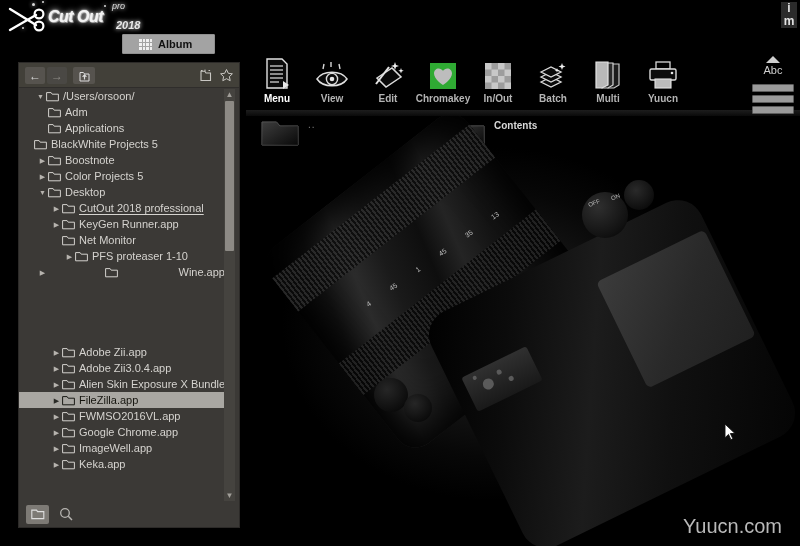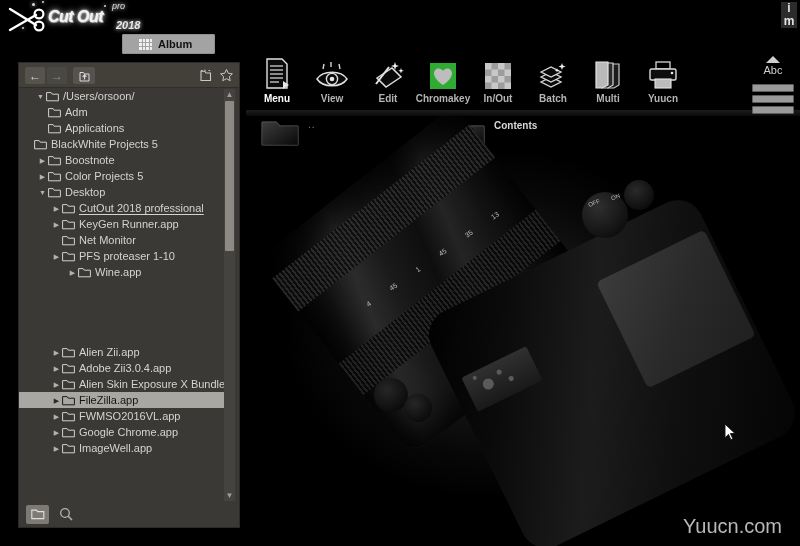--- a/index.html
+++ b/index.html
@@ -313,47 +313,47 @@
         </div>
         <div class="row" style="padding-left: 32px;">
           <span class="tw"></span>
           <span class="fold">
             <svg viewBox="0 0 13 11">
               <path d="M0.6 9.8h11.8V3.2H6.2L5.1 1.6H0.6z" fill="none" stroke="#d3d1cd" stroke-width="1"></path>
             </svg>
           </span>
           <span class="nm">Net Monitor</span>
         </div>
-        <div class="row" style="padding-left: 32px;">
+        <div class="row" style="padding-left: 24px; margin-left: 21px;">
           <span class="tw">▶</span>
           <span class="fold">
             <svg viewBox="0 0 13 11">
               <path d="M0.6 9.8h11.8V3.2H6.2L5.1 1.6H0.6z" fill="none" stroke="#d3d1cd" stroke-width="1"></path>
             </svg>
           </span>
           <span class="nm">PFS proteaser 1-10</span>
         </div>
-        <div class="row" style="padding-left: 48px;">
+        <div class="row" style="padding-left: 18px; justify-content: space-between;">
           <span class="tw">▶</span>
           <span class="fold">
             <svg viewBox="0 0 13 11">
               <path d="M0.6 9.8h11.8V3.2H6.2L5.1 1.6H0.6z" fill="none" stroke="#d3d1cd" stroke-width="1"></path>
             </svg>
           </span>
           <span class="nm">Wine.app</span>
         </div>
         <div style="height: 64px;"></div>
         <div class="row" style="padding-left: 32px;">
           <span class="tw">▶</span>
           <span class="fold">
             <svg viewBox="0 0 13 11">
               <path d="M0.6 9.8h11.8V3.2H6.2L5.1 1.6H0.6z" fill="none" stroke="#d3d1cd" stroke-width="1"></path>
             </svg>
           </span>
-          <span class="nm">Alien Zii.app</span>
+          <span class="nm">Adobe Zii.app</span>
         </div>
         <div class="row" style="padding-left: 32px;">
           <span class="tw">▶</span>
           <span class="fold">
             <svg viewBox="0 0 13 11">
               <path d="M0.6 9.8h11.8V3.2H6.2L5.1 1.6H0.6z" fill="none" stroke="#d3d1cd" stroke-width="1"></path>
             </svg>
           </span>
           <span class="nm">Adobe Zii3.0.4.app</span>
         </div>
@@ -394,20 +394,29 @@
           <span class="nm">Google Chrome.app</span>
         </div>
         <div class="row" style="padding-left: 32px;">
           <span class="tw">▶</span>
           <span class="fold">
             <svg viewBox="0 0 13 11">
               <path d="M0.6 9.8h11.8V3.2H6.2L5.1 1.6H0.6z" fill="none" stroke="#d3d1cd" stroke-width="1"></path>
             </svg>
           </span>
           <span class="nm">ImageWell.app</span>
+        </div>
+        <div class="row" style="padding-left: 32px;">
+          <span class="tw">▶</span>
+          <span class="fold">
+            <svg viewBox="0 0 13 11">
+              <path d="M0.6 9.8h11.8V3.2H6.2L5.1 1.6H0.6z" fill="none" stroke="#d3d1cd" stroke-width="1"></path>
+            </svg>
+          </span>
+          <span class="nm">Keka.app</span>
         </div>
       </div>
 
     <div id="sb-scroll">
       <div class="arrow up">▲</div>
       <div id="sb-thumb"></div>
       <div class="arrow dn">▼</div>
     </div>
 
     <div id="sb-path">

